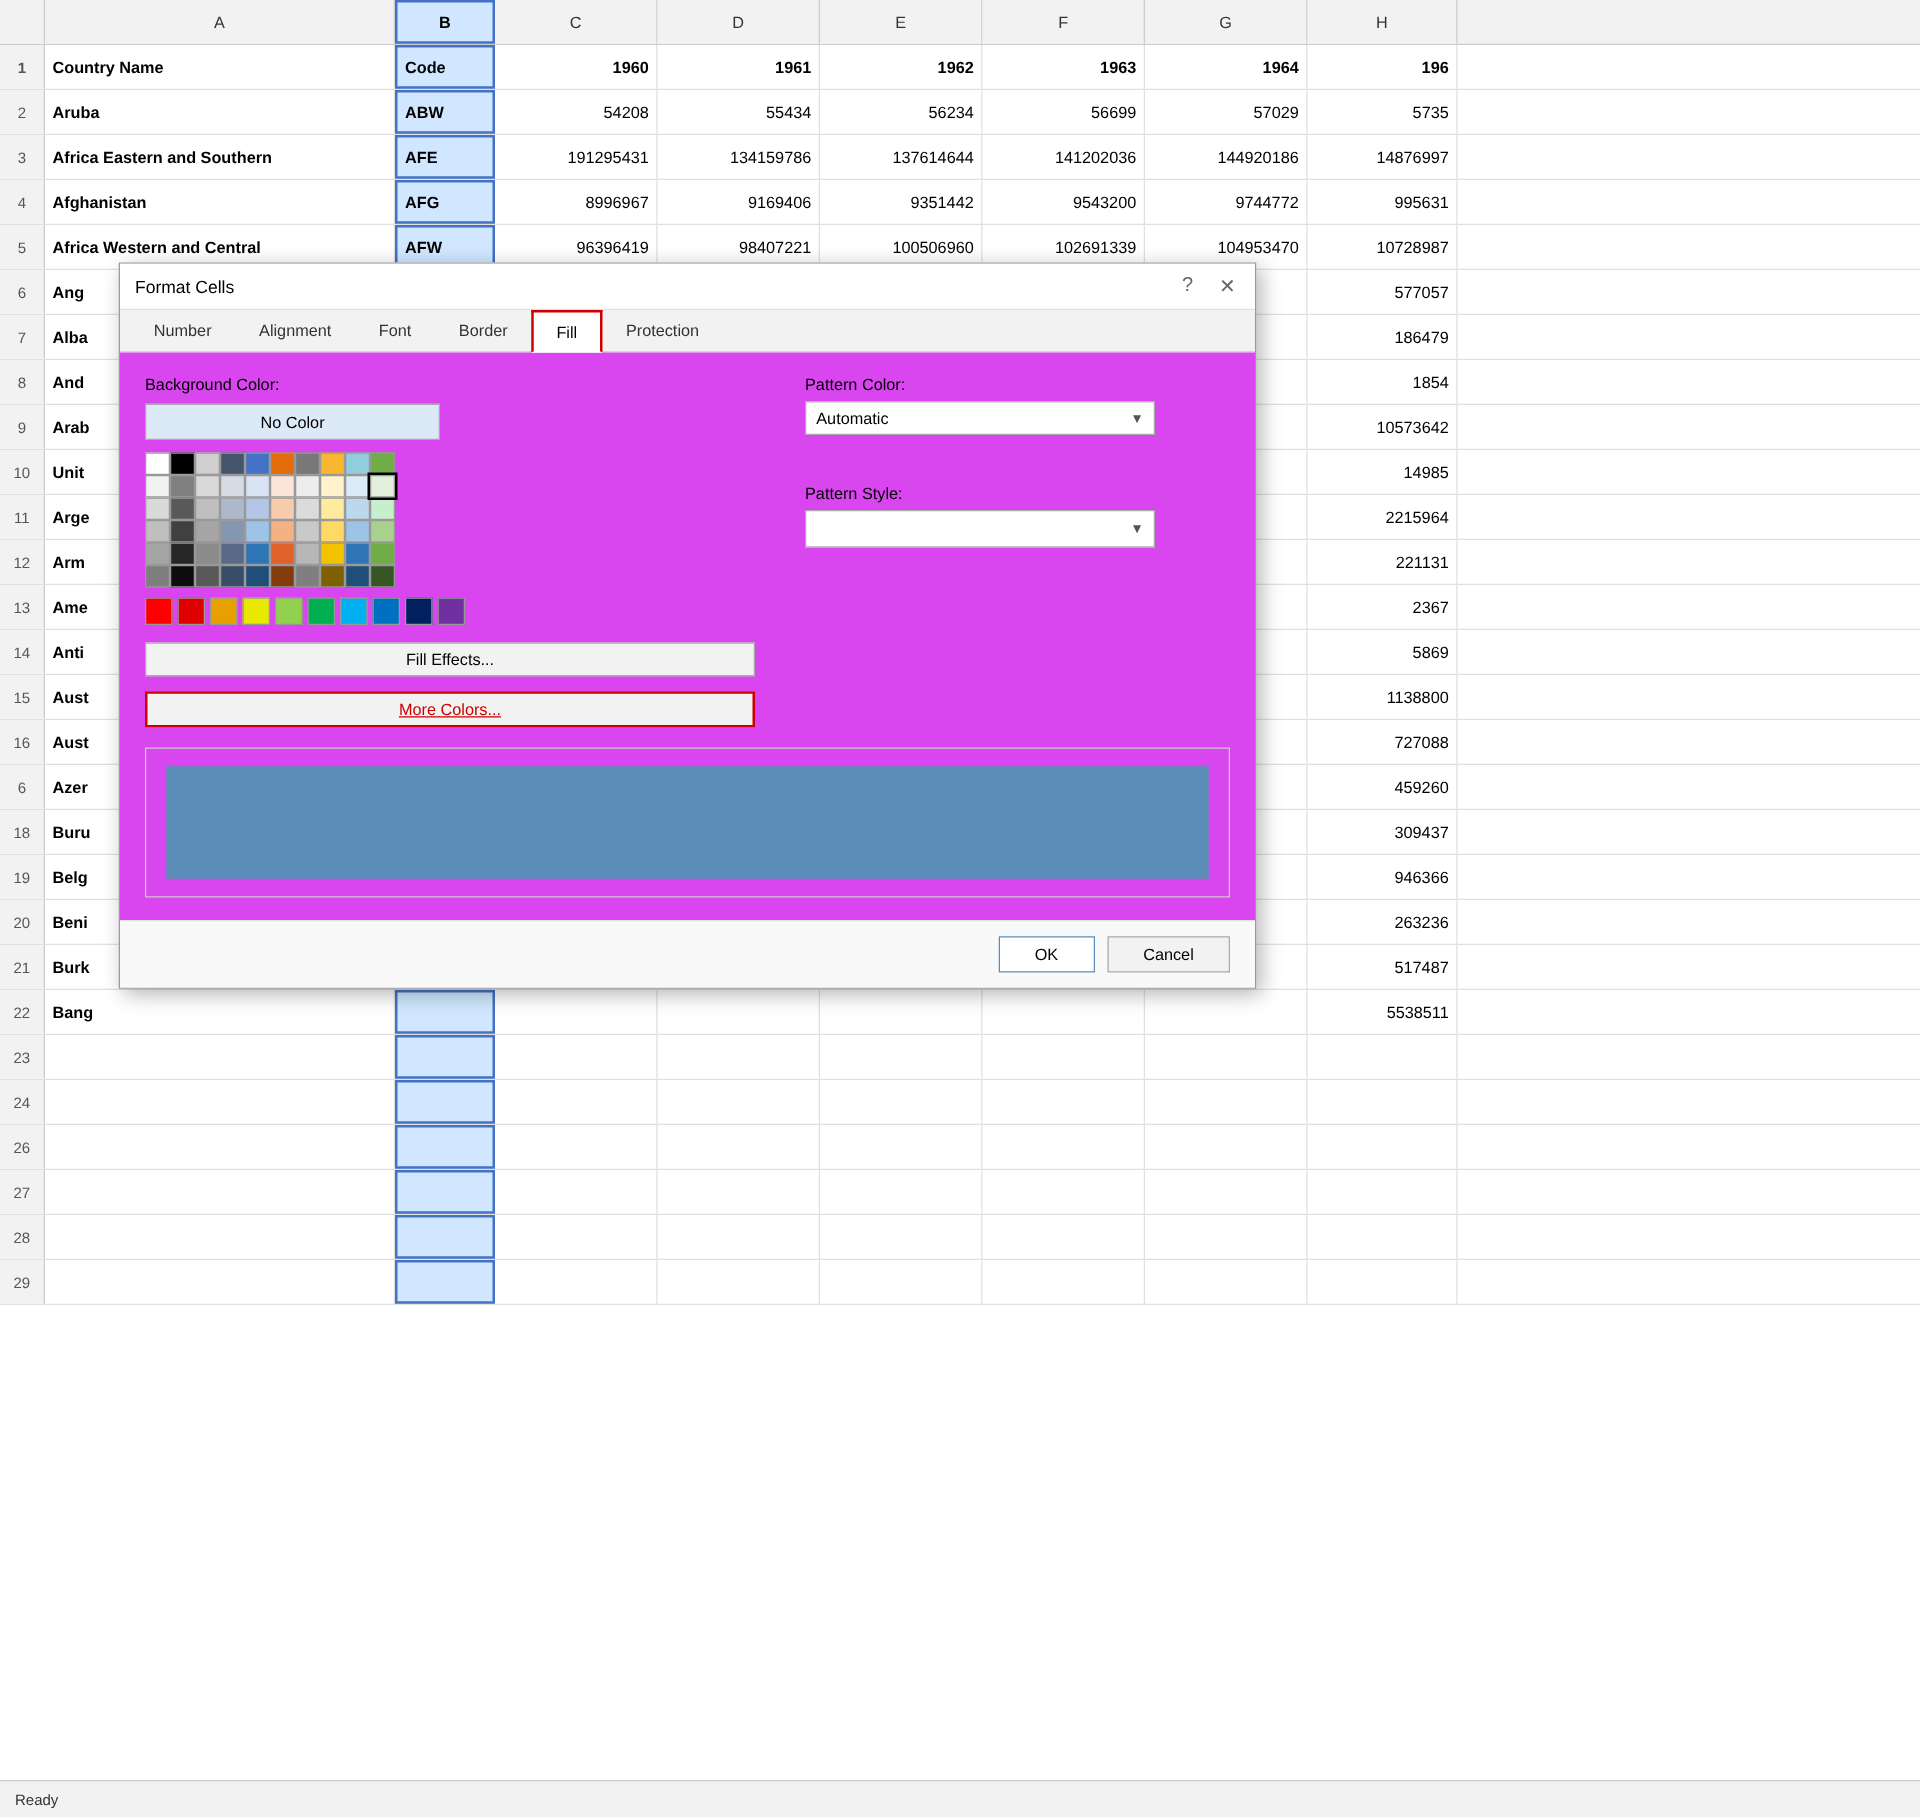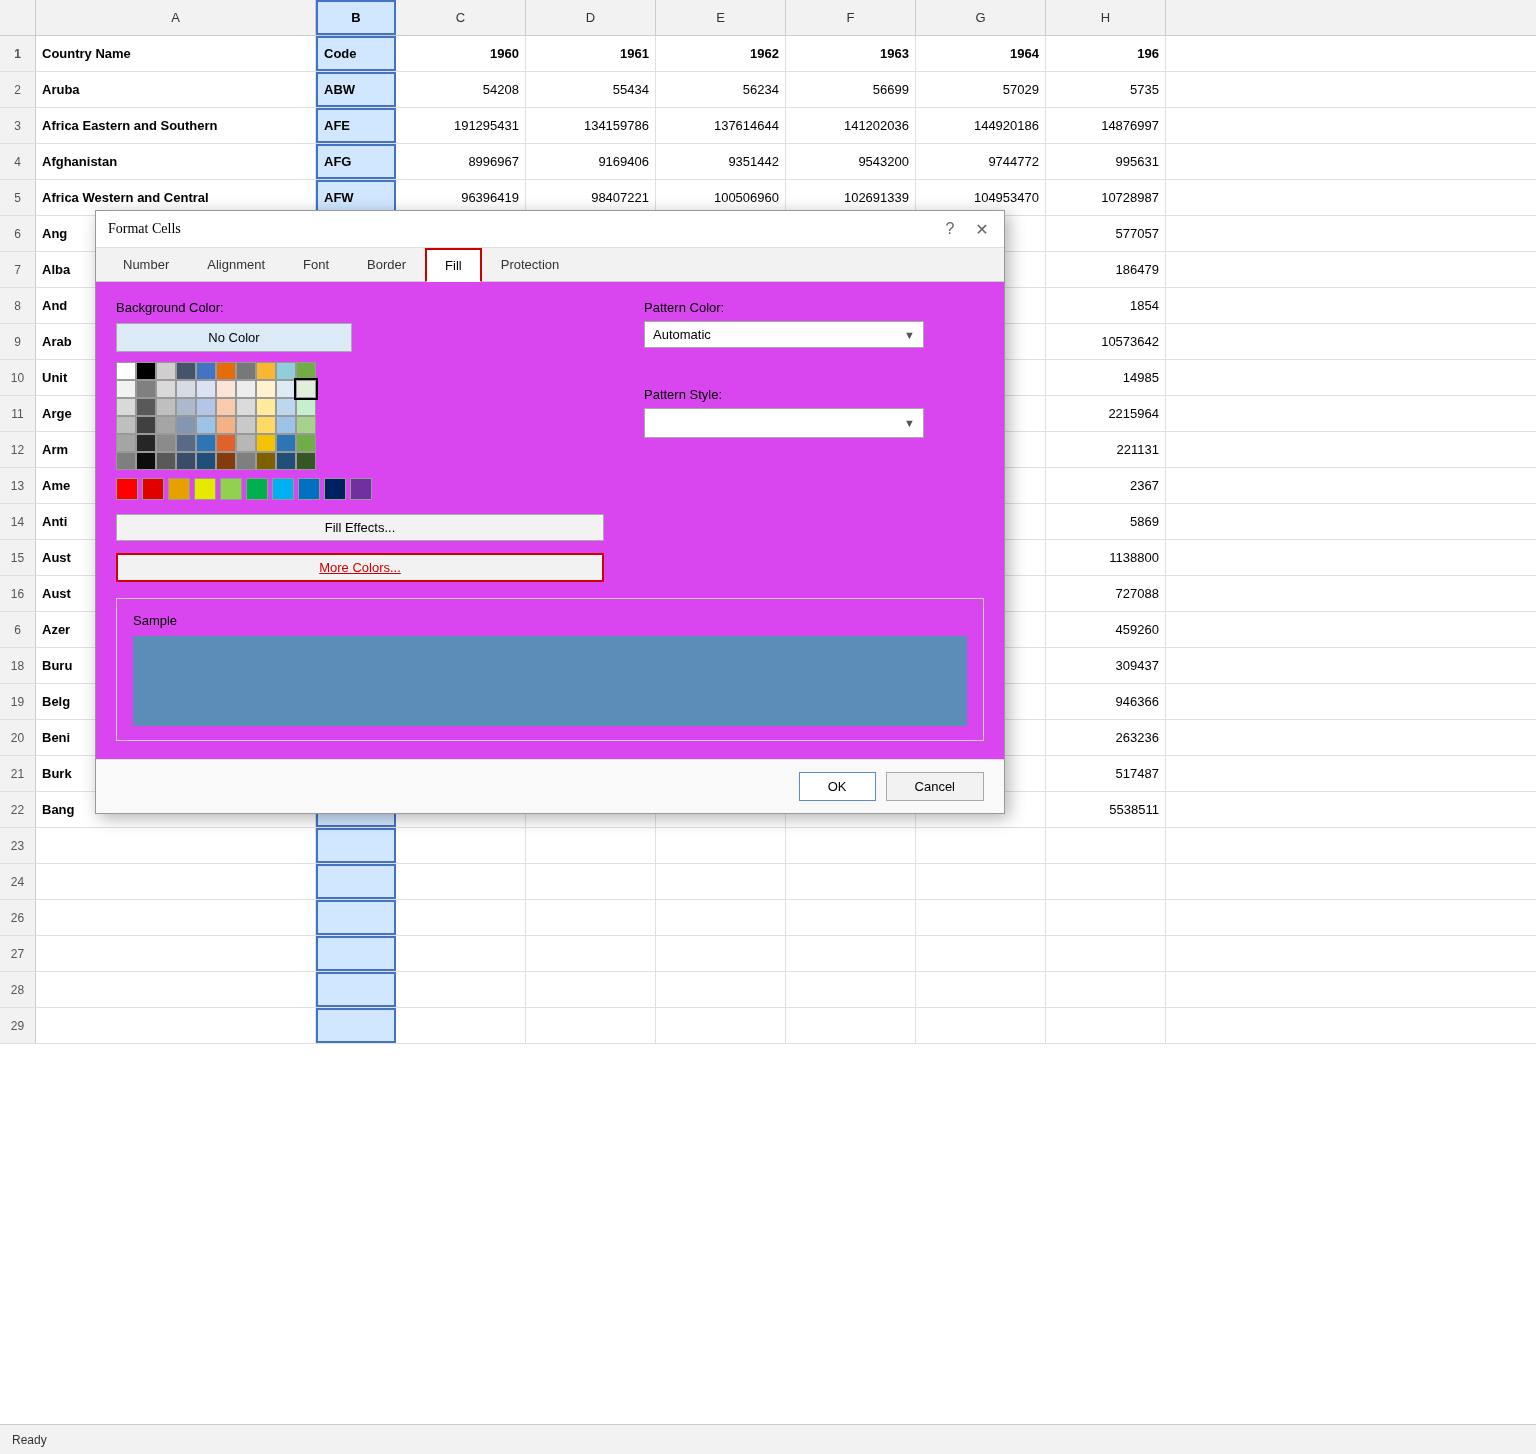--- a/index.html
+++ b/index.html
@@ -124,21 +124,20 @@
       align-items: center;
       justify-content: space-between;
       padding: 8px 12px;
       background: #fff;
       border-bottom: 1px solid #e0e0e0;
     }
     .dialog-title {
       font-size: 14px;
       font-weight: normal;
       color: #000;
-      font-family: Liberation Serif, serif;
     }
     .dialog-controls {
       display: flex;
       align-items: center;
       gap: 12px;
     }
     .dialog-btn-icon {
       width: 20px; height: 20px;
       display: flex; align-items: center; justify-content: center;
       font-size: 16px;
@@ -799,21 +798,20 @@
 
             <div class="pattern-style-label">Pattern Style:</div>
             <div class="dropdown-select pattern-style-select">
               <span></span>
               <span class="dropdown-arrow">▼</span>
             </div>
           </div>
         </div>
 
         <div class="sample-section">
-          <div class="sample-label">Sample</div>
           <div class="sample-box" id="sample-box" style="background-color: rgb(91, 141, 184);"></div>
         </div>
       </div>
 
       <div class="dialog-footer">
         <button class="footer-btn ok">OK</button>
         <button class="footer-btn cancel">Cancel</button>
       </div>
 
     </div>

